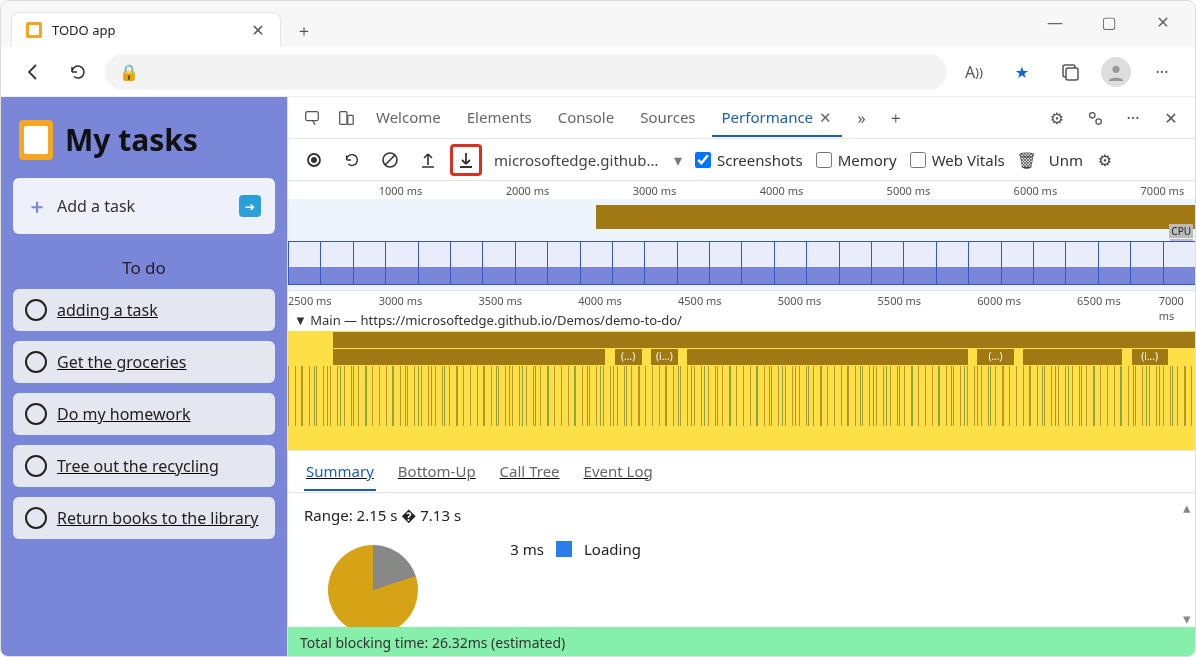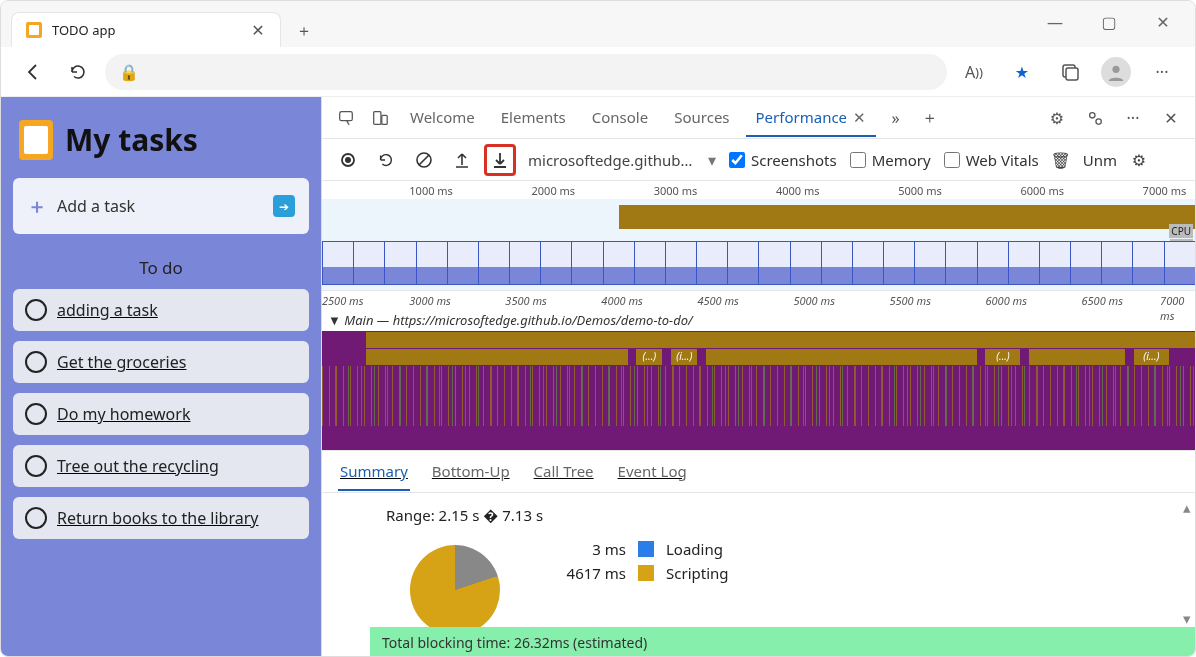--- a/index.html
+++ b/index.html
@@ -22,21 +22,21 @@
 .url-pill { flex: 1; height: 36px; background: #f3f3f3; border-radius: 18px; display: flex; align-items: center; padding: 0 14px; gap: 12px; color: #555; }
 .url-text { font-size: 15px; letter-spacing: .2px; }
 .url-strong { color: #222; }
 .addr-right { display: flex; align-items: center; gap: 14px; }
 .addr-icon { width: 34px; height: 34px; display: flex; align-items: center; justify-content: center; cursor: pointer; color: #555; }
 .star { color: #0b63d6; }
 .avatar { width: 30px; height: 30px; border-radius: 50%; background: #ddd; display: flex; align-items: center; justify-content: center; }
 
 
 .split { display: flex; height: 561px; }
-.sidebar { width: 320px; background: #7a86d8; padding: 14px 12px; }
+.sidebar { width: 286px; background: #7a86d8; padding: 14px 12px; }
 .app-title { display: flex; align-items: center; gap: 12px; margin: 8px 6px 18px; }
 .app-title .clip { width: 34px; height: 40px; background: #f5a623; border-radius: 4px; position: relative; }
 .app-title .clip::after { content: ""; position: absolute; inset: 6px 5px; background: #fff; border-radius: 2px; }
 .app-title h1 { font-size: 30px; font-weight: 700; color: #111; }
 .add-card { background: #eef0fa; border-radius: 6px; padding: 14px 14px; display: flex; align-items: center; gap: 10px; color: #333; font-size: 16px; cursor: pointer; }
 .add-card .plus { color: #7a86d8; font-size: 20px; font-weight: bold; }
 .add-card .go { margin-left: auto; width: 22px; height: 22px; background: #2b9fd9; border-radius: 4px; display: flex; align-items: center; justify-content: center; color: #fff; font-size: 12px; }
 .section-title { text-align: center; margin: 22px 0 10px; font-size: 17px; color: #222; }
 .task { background: #e4e6f0; border-radius: 6px; padding: 10px 12px; display: flex; align-items: center; gap: 10px; margin-bottom: 10px; cursor: pointer; text-decoration: underline; }
 .task .ring { width: 22px; height: 22px; border: 2.5px solid #222; border-radius: 50%; flex-shrink: 0; }
@@ -62,33 +62,33 @@
 .overview { position: relative; height: 110px; border-bottom: 1px solid #e5e5e5; background: #ecf5fb; }
 .ov-ruler { height: 18px; background: #fff; display: flex; font-size: 11px; color: #555; position: relative; }
 .ov-tick { position: absolute; top: 2px; }
 .cpu-band { position: absolute; top: 24px; left: 34%; right: 0; height: 24px; background: #a07914; }
 .cpu-label, .net-label { position: absolute; right: 2px; font-size: 10px; background: #bbb; color: #222; padding: 0 2px; }
 .cpu-label { top: 32px; margin-top: 11px; }
 .net-label { top: 58px; }
 .thumbs { position: absolute; top: 60px; left: 0; right: 0; height: 44px; display: flex; }
 .thumb { flex: 1; border: 1px solid #3a55c4; margin-right: -1px; background: linear-gradient(#e8ecfb 60%, #7a86d8 60%); }
 
-.flame-area { position: relative; flex: 0 0 160px; border-bottom: 1px solid #e5e5e5; background: #701a75; overflow: hidden; font-style: italic; }
+.flame-area { position: relative; flex: 0 0 160px; border-bottom: 1px solid #e5e5e5; background: #fde047; overflow: hidden; }
 .fl-ruler { height: 18px; background: #fff; position: relative; font-size: 11px; color: #555; }
 .fl-tick { position: absolute; top: 2px; }
 .main-label { font-size: 13px; color: #333; padding: 2px 6px; background: #fff; }
 .flame-row { height: 16px; position: relative; margin-top: 1px; }
 .flame-bar { position: absolute; height: 100%; background: #a07914; }
 .flame-bar.lbl { color: #fff; font-size: 10px; text-align: center; overflow: hidden; }
 
 .detail-tabs { height: 42px; display: flex; align-items: center; gap: 20px; padding: 16px 16px; border-bottom: 1px solid #e5e5e5; text-decoration: underline; }
 .d-tab { font-size: 15px; color: #666; padding: 8px 2px; cursor: pointer; border-bottom: 2px solid transparent; }
 .d-tab.active { color: #1a5fb4; border-bottom-color: #1a5fb4; }
 
-.summary { padding: 12px 16px; font-size: 15px; color: #222; position: relative; flex: 1; margin-left: 48px; }
+.summary { padding: 12px 16px; font-size: 15px; color: #222; position: relative; flex: 1; }
 .range { margin-bottom: 14px; }
 .legend-row { display: flex; align-items: center; gap: 12px; margin: 4px 0; }
 .legend-row .ms { width: 240px; text-align: right; }
 .swatch { width: 16px; height: 16px; }
 .footer-status { position: absolute; bottom: 0; left: 0; right: 0; background: #86efac; padding: 6px 12px; font-size: 14px; color: #333; }
 .pie { position: absolute; left: 40px; top: 52px; width: 90px; height: 90px; border-radius: 50%; background: conic-gradient(#888 0 20%, #d6a317 20% 100%); overflow: hidden; }
 .scroll-indicator { position: absolute; right: 2px; width: 10px; color: #888; }
 </style>
 </head>
 <body>
@@ -340,23 +340,18 @@
     </div>
 
     <div class="summary">
       <div class="range">Range: 2.15 s � 7.13 s</div>
       <div class="pie"></div>
       <div class="legend-row">
         <span class="ms">3 ms</span>
         <span class="swatch" style="background:#2b7de9"></span>
         <span>Loading</span>
       </div>
-      <div class="legend-row">
-        <span class="ms">4617 ms</span>
-        <span class="swatch" style="background:#d6a317"></span>
-        <span>Scripting</span>
-      </div>
       <span class="scroll-indicator" style="top:4px">▴</span>
       <span class="scroll-indicator" style="bottom:30px">▾</span>
       <div class="footer-status">Total blocking time: 26.32ms (estimated)</div>
     </div>
   </div>
 </div>
 
 </body></html>

